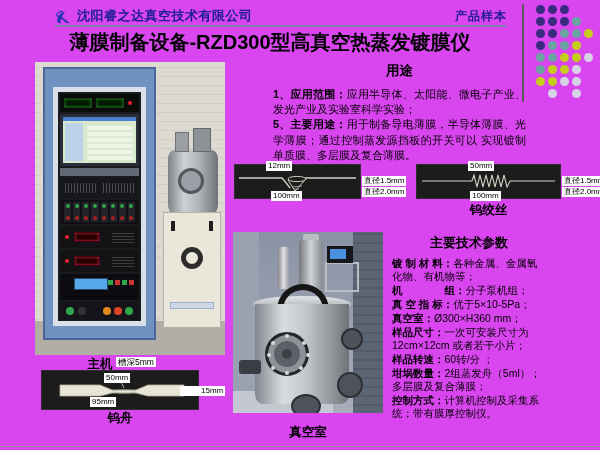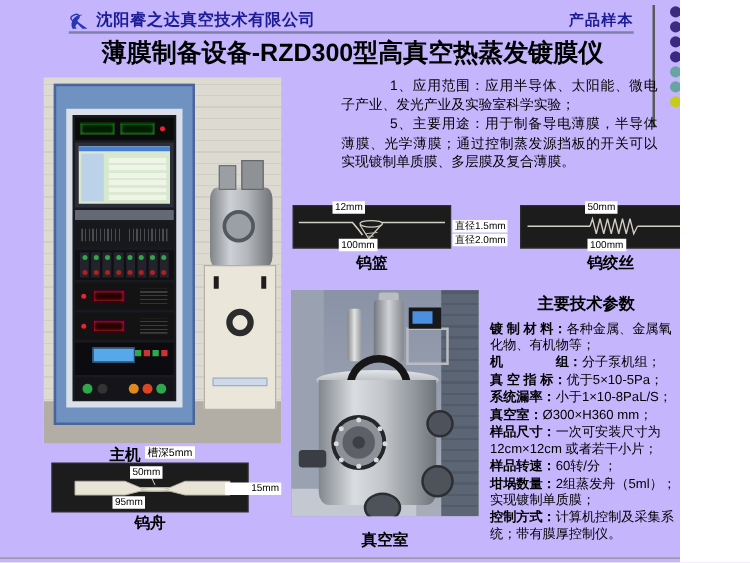--- a/index.html
+++ b/index.html
@@ -1,42 +1,42 @@
 <!DOCTYPE html>
 <html><head>
 <meta charset="utf-8">
 <style>
   * { margin:0; padding:0; box-sizing:border-box; }
   html,body { background:#ffffff; }
   body { font-family:"Liberation Sans","DejaVu Sans",sans-serif; }
-  .page { position:relative; width:544px; height:450px; background:#c4b5fd; overflow:hidden; }
+  .page { position:relative; width:600px; height:450px; background:#d946ef; overflow:hidden; }
 
   
   .brand-row { position:absolute; left:55px; top:9px; width:452px; height:18px;
     border-bottom:2px solid #8080ac; display:flex; align-items:flex-end; }
   .logo { width:18px; height:15px; margin-right:4px; flex:0 0 auto; }
   .company { font-size:13px; font-weight:bold; color:#1c1c96; letter-spacing:.5px; flex:1 1 auto; }
   .tag { font-size:12px; font-weight:bold; color:#1c1c96; letter-spacing:1px; }
   .vline { position:absolute; left:522px; top:4px; width:2px; height:98px; background:#5a5a5a; }
   .dot-grid { position:absolute; left:536px; top:5px; width:60px; height:96px; }
   .dot { position:absolute; width:9px; height:9px; border-radius:50%; }
   .title { position:absolute; left:0; top:29px; width:540px; text-align:center;
-    font-size:20px; font-weight:bold; color:#000; letter-spacing:0; white-space:nowrap;margin-left:12px; }
+    font-size:20px; font-weight:bold; color:#000; letter-spacing:0; white-space:nowrap; }
 
   
   .blackbox { position:absolute; background:#1c1c1c; box-shadow:0 0 0 1px #2e2e2e; }
   .dim { position:absolute; background:#fff; color:#000; font-size:8px; line-height:10px;
     padding:0 2px; white-space:nowrap; }
   .cap { position:absolute; text-align:center; font-size:12.5px; font-weight:bold; color:#000; }
 
   
   .usage { position:absolute; left:273px; top:62px; width:253px; }
   .usage h2 { font-size:13.5px; font-weight:bold; text-align:center; margin-bottom:7px; color:#000; }
   .usage p { font-size:11px; line-height:1.38; color:#000; text-align:justify; }
-  .usage b { font-weight:normal;margin-left:39px; }
+  .usage b { font-weight:bold; }
 
   
   .tech { position:absolute; left:392px; top:234px; width:154px; }
   .tech h2 { font-size:13px; font-weight:bold; text-align:center; margin-bottom:5px; color:#000; }
   .tech p { font-size:10.5px; line-height:1.24; color:#000; margin-bottom:1px; }
   .tech b { font-weight:bold; }
 
   
   .footer { position:absolute; left:0; top:430px; width:600px; text-align:center;
     font-size:9.5px; color:#222; white-space:nowrap; }
@@ -245,40 +245,40 @@
     <div class="pm-cabinet">
       <div class="pm-slot" style="left:7px;"></div>
       <div class="pm-slot" style="right:7px;"></div>
       <div class="pm-vent-c"></div>
       <div class="pm-badge"></div>
     </div>
   </div>
   <div class="cap" style="left:35px; top:356px; width:130px;">主机</div>
 
   <div class="usage">
+    <h2>用途</h2>
     <p><b>1、应用范围：</b><span>应用半导体、太阳能、微电子产业、发光产业及实验室科学实验；</span></p>
     <p><b>5、主要用途：</b><span>用于制备导电薄膜，半导体薄膜、光学薄膜；通过控制蒸发源挡板的开关可以 实现镀制单质膜、多层膜及复合薄膜。</span></p>
   </div>
 
   <div class="blackbox" style="left:235px; top:165px; width:125px; height:33px;">
     <svg width="125" height="33" viewBox="0 0 125 33">
       <polyline points="4,13 47,13 52,19 55,23" fill="none" stroke="#d3d0c3" stroke-width="1.3"></polyline>
       <line x1="70" y1="13" x2="121" y2="13" stroke="#d3d0c3" stroke-width="1.3"></line>
       <ellipse cx="62" cy="14" rx="9" ry="2.6" fill="none" stroke="#cfccbf" stroke-width="1"></ellipse>
       <path d="M53,15 L60,26 L70,15" fill="none" stroke="#cfccbf" stroke-width="1"></path>
       <line x1="55" y1="19" x2="69" y2="18" stroke="#bdbaa e" stroke-width="0.8"></line>
       <line x1="57" y1="22" x2="67" y2="21" stroke="#bdbaae" stroke-width="0.8"></line>
       <line x1="59" y1="24" x2="64" y2="24" stroke="#bdbaae" stroke-width="0.8"></line>
     </svg>
   </div>
   <span class="dim" style="left:266px; top:161px;">12mm</span>
   <span class="dim" style="left:271px; top:191px;">100mm</span>
   <span class="dim" style="left:362px; top:176px;">直径1.5mm</span>
   <span class="dim" style="left:362px; top:187px;">直径2.0mm</span>
-  <div class="cap" style="left:235px; top:202px; width:125px;">钨篮</div>
 
   <div class="blackbox" style="left:417px; top:165px; width:143px; height:33px;">
     <svg width="143" height="33" viewBox="0 0 143 33">
       <line x1="5" y1="16" x2="55" y2="16" stroke="#d3d0c3" stroke-width="1.2"></line>
       <polyline points="55,16 57,10 60,22 63,10 66,22 69,10 72,22 75,10 78,22 81,10 84,22 87,10 90,22 93,16" fill="none" stroke="#cfccbf" stroke-width="1.1"></polyline>
       <line x1="93" y1="16" x2="138" y2="16" stroke="#d3d0c3" stroke-width="1.2"></line>
     </svg>
   </div>
   <span class="dim" style="left:468px; top:161px;">50mm</span>
   <span class="dim" style="left:470px; top:191px;">100mm</span>
@@ -289,29 +289,28 @@
   <div class="tech">
     <h2>主要技术参数</h2>
     <div>
 
         <p><b>镀 制 材 料：</b><span>各种金属、金属氧化物、有机物等；</span></p>
 
         <p><b>机　　　　组：</b><span>分子泵机组；</span></p>
 
         <p><b>真 空 指 标：</b><span>优于5×10-5Pa；</span></p>
 
-        <p><b>系统漏率：</b><span>小于1×10-8PaL/S；</span></p>
 
         <p><b>真空室：</b><span>Ø300×H360 mm；</span></p>
 
         <p><b>样品尺寸：</b><span>一次可安装尺寸为12cm×12cm 或者若干小片；</span></p>
 
         <p><b>样品转速：</b><span>60转/分 ；</span></p>
 
-        <p><b>坩埚数量：</b><span>2组蒸发舟（5ml）；实现镀制单质膜；</span></p>
+        <p><b>坩埚数量：</b><span>2组蒸发舟（5ml）；多层膜及复合薄膜；</span></p>
 
         <p><b>控制方式：</b><span>计算机控制及采集系统；带有膜厚控制仪。</span></p>
       </div>
   </div>
 
   <div class="photo-chamber">
     <div class="pc-wall2"></div>
     <div class="pc-wall"></div>
     <div class="pc-floor"></div>
     <div class="pc-frame"></div>

